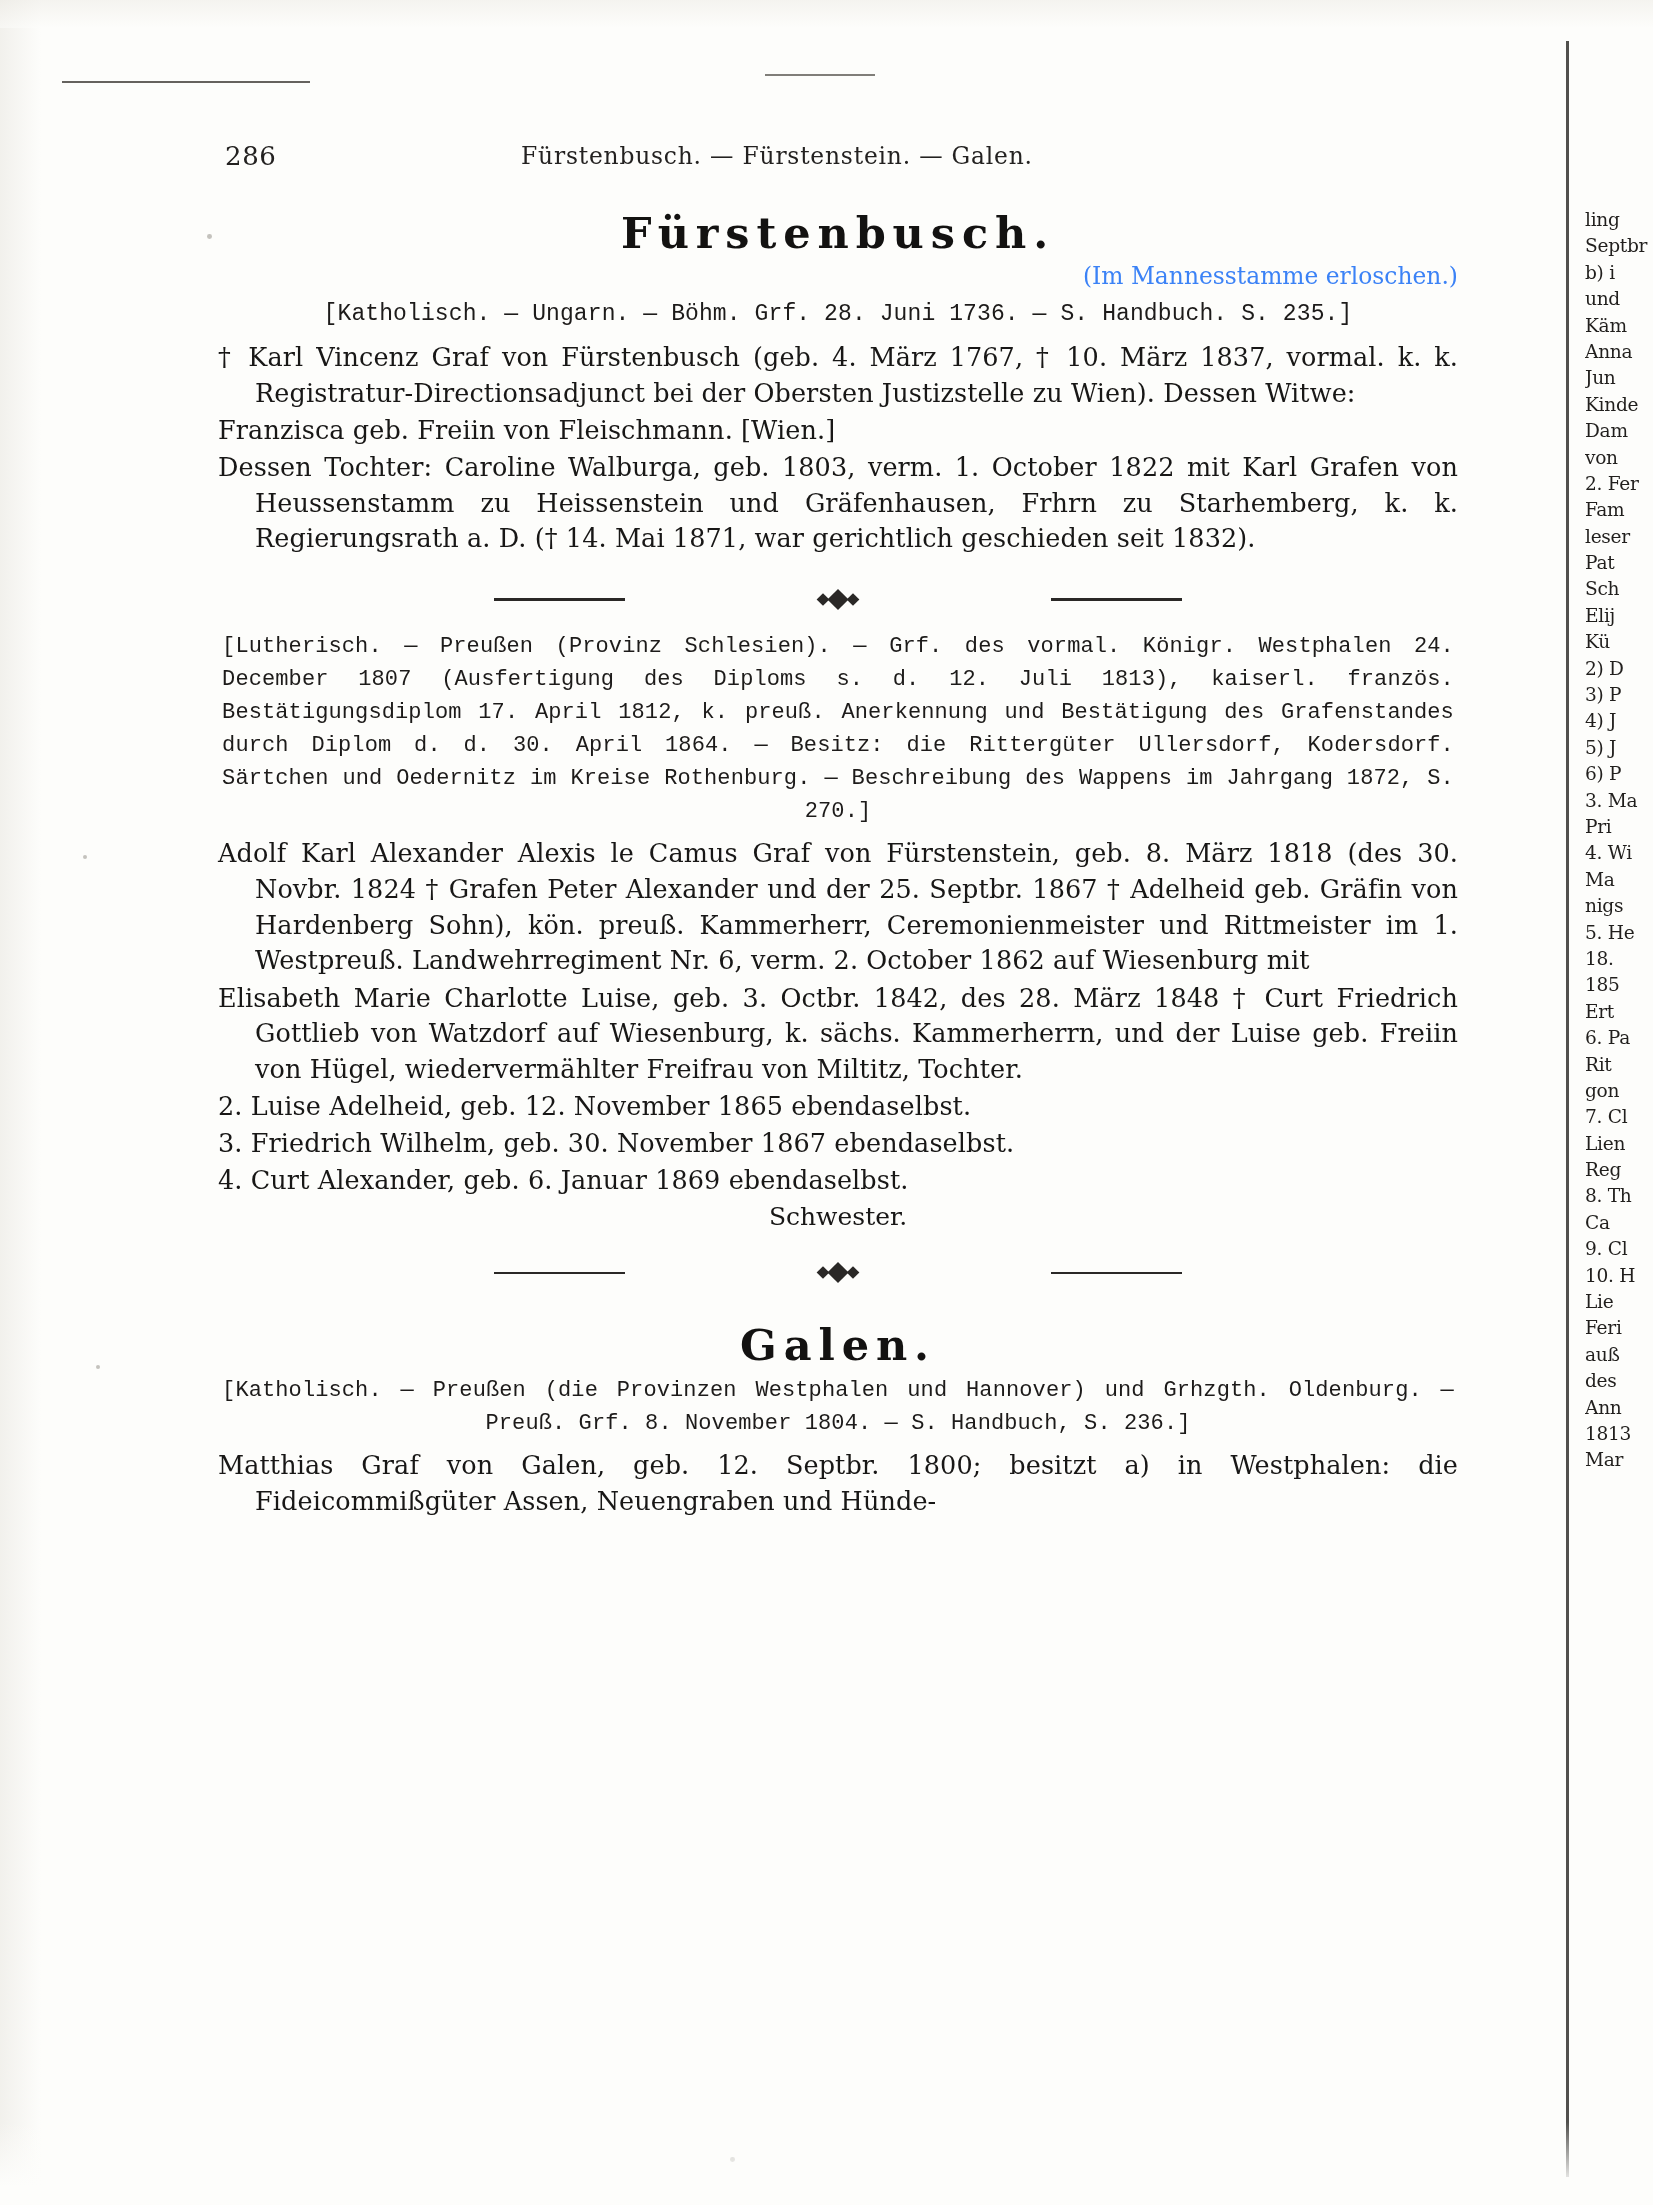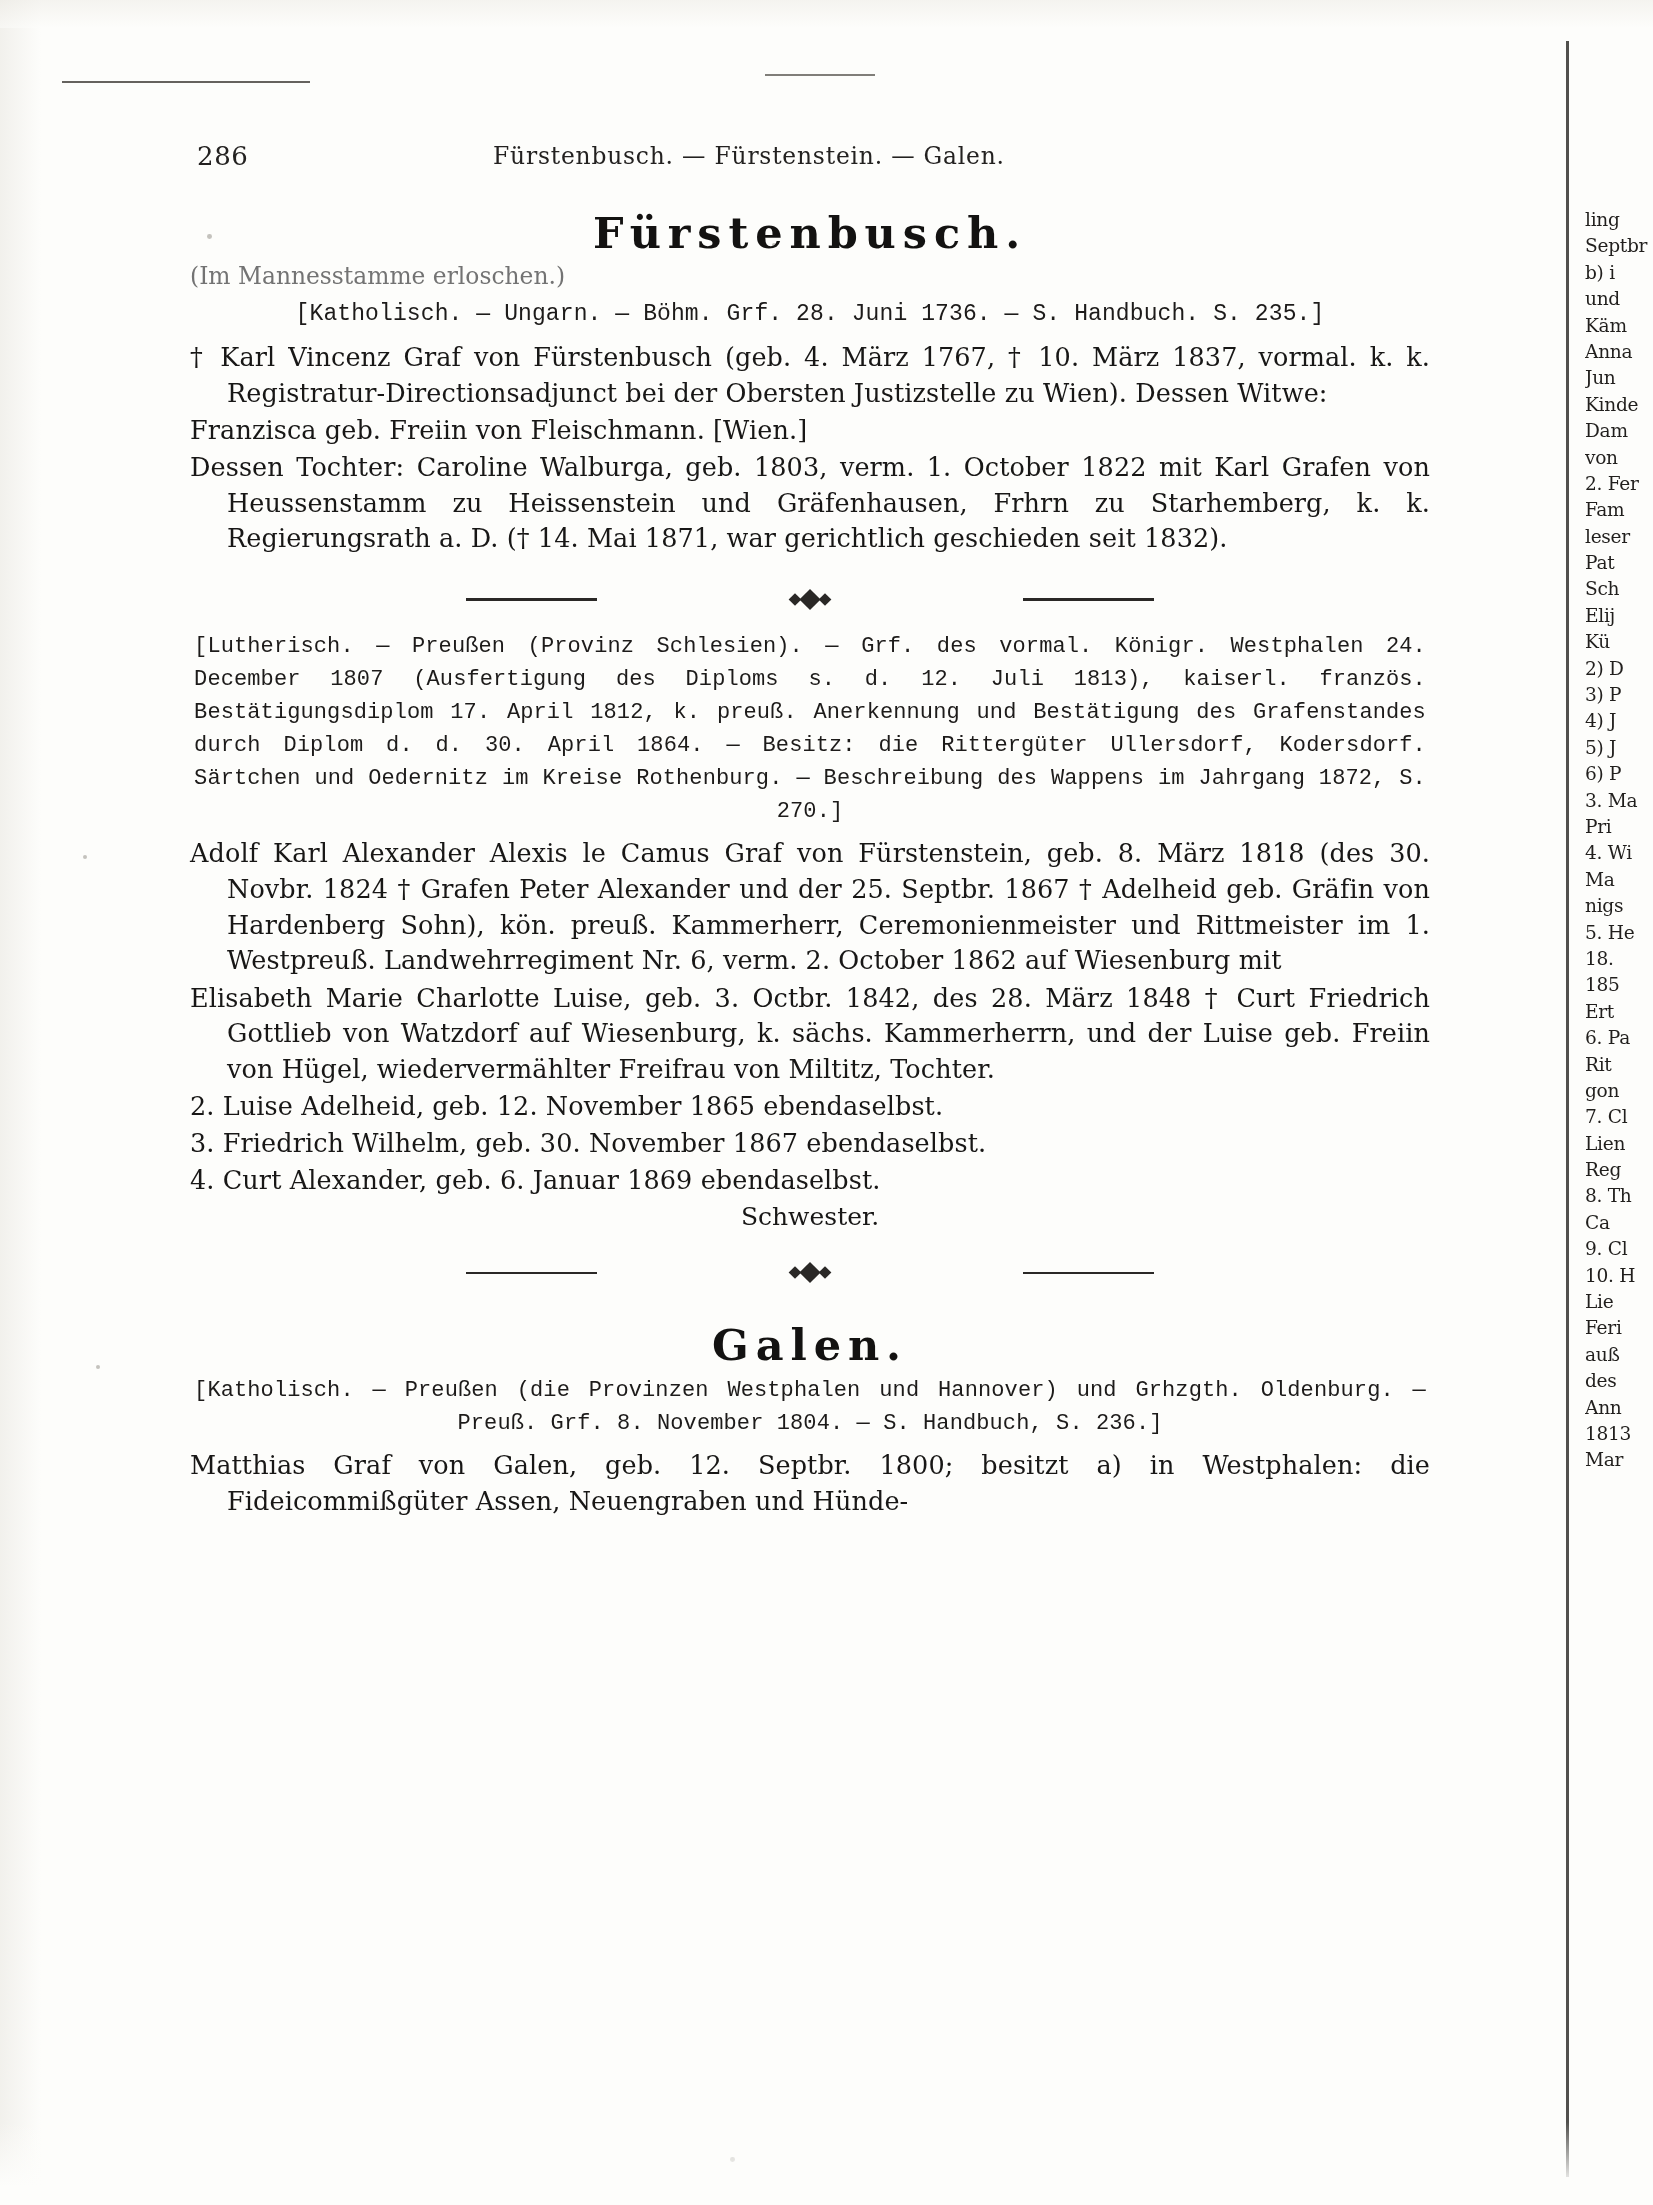--- a/index.html
+++ b/index.html
@@ -61,21 +61,21 @@
     font-family: "DejaVu Serif", serif;
     font-size: 18.6px;
     line-height: 1.42;
     color: #211f1d;
     letter-spacing: -0.3px;
   }
   .next-col div { white-space: nowrap; }
 
   .content {
     position: absolute;
-    left: 190px;
+    left: 218px;
     top: 135px;
     width: 1240px;
   }
 
   
   .running-head {
     position: relative;
     height: 41px;
     margin-bottom: 32px;
   }
@@ -100,24 +100,24 @@
   h1.section-title {
     font-size: 43px;
     font-weight: 700;
     text-align: center;
     letter-spacing: 6.9px;
     margin: 23.4px 0 4.1px 0;
     color: #131211;
   }
   h1.section-title.tight { letter-spacing: 4.8px; }
   .subtitle {
-    text-align: left;
+    text-align: right;
     font-size: 23.4px;
     margin: 1.4px 0 8.3px 0;
-    color: #737373;
+    color: #3b82f6;
   }
 
   .bracket-note {
     font-size: 23px;
     line-height: 1.46;
     text-align: center;
     margin: 2.8px 0 8.3px 0;
     color: #1d1b1a;
     letter-spacing: 0.1px;
     font-family: Liberation Mono, monospace;

